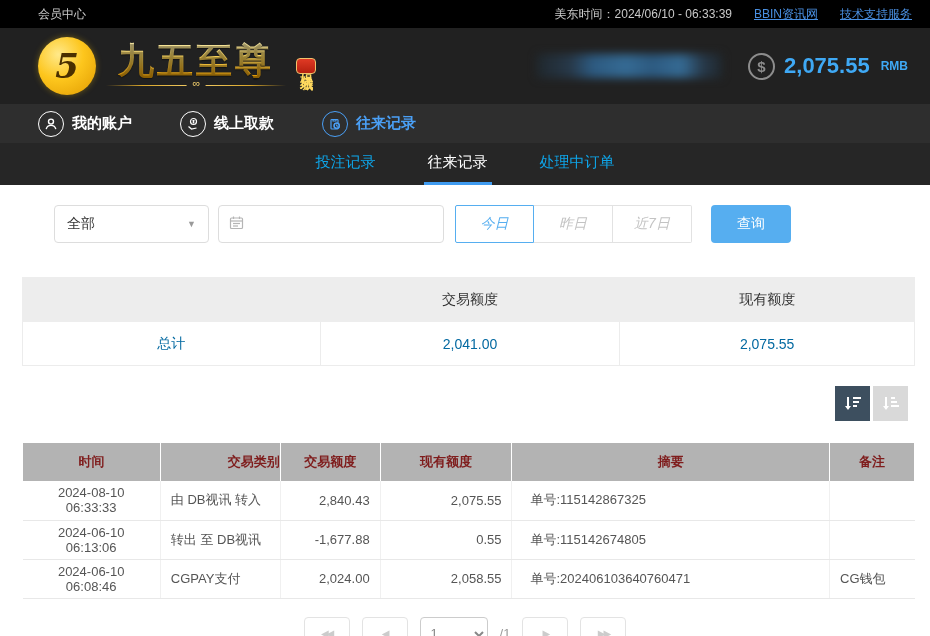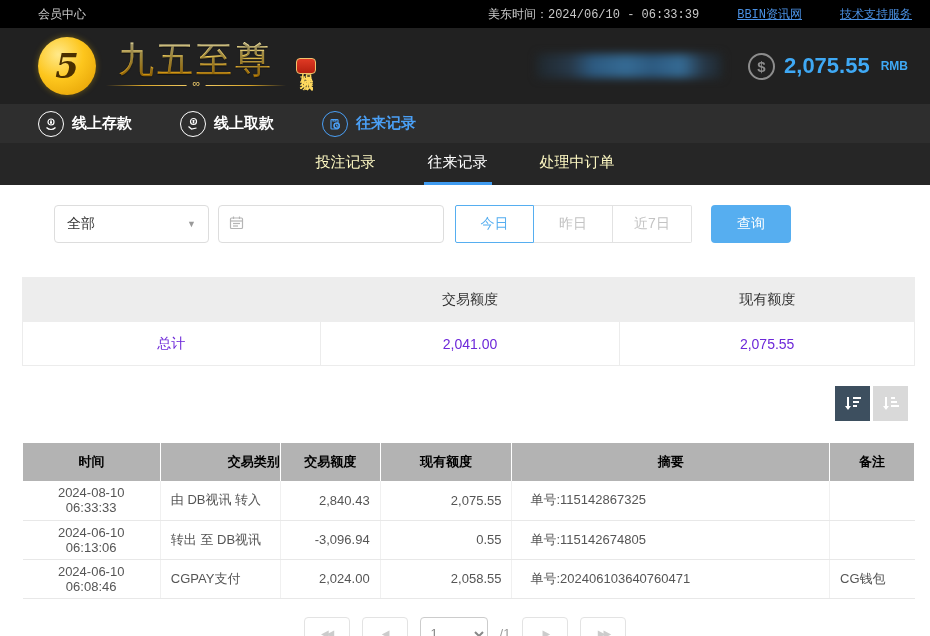--- a/index.html
+++ b/index.html
@@ -2,34 +2,34 @@
 <html><head>
 <meta charset="utf-8">
 <style>
   * { margin:0; padding:0; box-sizing:border-box; }
   html,body { width:930px; height:636px; overflow:hidden; background:#fff;
     font-family:"Liberation Sans","DejaVu Sans",sans-serif; }
 
   
   .topbar { height:28px; background:#000; display:flex; align-items:center;
     justify-content:space-between; padding:0 18px 0 38px; font-size:12px; color:#c9c9c9; }
-  .topbar-right { display:flex; align-items:center; gap:38px;font-family:Liberation Mono, monospace; }
+  .topbar-right { display:flex; align-items:center; gap:22px; }
   .topbar a { color:#4a90e2; text-decoration:underline; font-size:12px; cursor:pointer; }
 
   
   .header { height:76px; background:#212121; display:flex; align-items:center;
     justify-content:space-between; padding:0 22px 0 38px; }
   .logo { display:flex; align-items:center; gap:10px; }
   .logo-circle { width:58px; height:58px; border-radius:50%;
     background:radial-gradient(circle at 35% 30%, #ffe98a 0%, #fdc61d 45%, #e09a00 100%);
     display:flex; align-items:center; justify-content:center;
     font-family:"DejaVu Serif",serif; font-style:italic; font-weight:bold;
     font-size:34px; color:#4a2f00; box-shadow:0 0 6px rgba(255,200,0,.35); }
   .logo-mid { display:flex; flex-direction:column; align-items:center; }
-  .logo-title { font-size:36px; font-weight:normal; letter-spacing:3px; line-height:1;
+  .logo-title { font-size:36px; font-weight:bold; letter-spacing:3px; line-height:1;
     background:linear-gradient(#fff2b0 0%, #ffd95e 40%, #e79a00 100%);
     -webkit-background-clip:text; background-clip:text; color:transparent;
     text-shadow:0 1px 1px rgba(0,0,0,.4); font-family:"DejaVu Serif",serif; }
   .logo-flourish { width:180px; height:10px; margin-top:3px; position:relative; }
   .logo-flourish::before { content:""; position:absolute; left:0; right:0; top:4px; height:1px;
     background:linear-gradient(90deg, transparent, #d8a528 20%, #f3cf6d 50%, #d8a528 80%, transparent); }
   .logo-flourish span { position:absolute; left:50%; transform:translateX(-50%); top:-4px;
     color:#f3cf6d; font-size:11px; background:#212121; padding:0 6px; letter-spacing:-1px; }
   .logo-badge { writing-mode:vertical-rl; text-orientation:upright;
     background:linear-gradient(#e03a24,#b5200f); color:#ffd95e; border:1px solid #f0c36d;
@@ -53,62 +53,62 @@
   .ring { width:26px; height:26px; border-radius:50%; border:1.5px solid #fff;
     display:flex; align-items:center; justify-content:center; flex:0 0 auto; }
   .ring svg { stroke:#fff; }
   .nav-item.active { color:#4a9ff5; }
   .nav-item.active .ring { border-color:#4a9ff5; }
   .nav-item.active .ring svg { stroke:#4a9ff5; }
 
   
   .subnav { height:42px; background:#262626; display:flex; align-items:center;
     justify-content:center; gap:44px; }
-  .subtab { color:#fef9c3; font-size:15px; cursor:pointer; height:42px;
+  .subtab { color:#0ea5e9; font-size:15px; cursor:pointer; height:42px;
     display:flex; align-items:center; border-bottom:3px solid transparent; padding:0 4px; }
   .subtab.active { color:#fff; border-bottom-color:#3f9bf0; }
 
   
   .content { background:#fff; padding:10px 0 0 0; }
 
   .filters { display:flex; align-items:center; margin:10px 0 0 22px; gap:9px;padding-left:32px; }
   .select-box { width:155px; height:38px; border:1px solid #ddd; border-radius:4px;
     display:flex; align-items:center; justify-content:space-between; padding:0 12px;
     font-size:14px; color:#333; cursor:pointer; }
   .select-caret { color:#9a9a9a; font-size:9px; }
   .date-box { width:226px; height:38px; border:1px solid #ddd; border-radius:4px;
     display:flex; align-items:center; gap:8px; padding:0 10px; font-size:14px;
     color:#9b9b9b; cursor:pointer; }
   .btn-group { display:flex; margin-left:2px; }
   .quick-btn { width:79px; height:38px; border:1px solid #e2e2e2; border-left-width:0;
     background:#fff; color:#c3c3c3; font-size:14px; display:flex; align-items:center;
-    justify-content:center; cursor:pointer; }
+    justify-content:center; cursor:pointer;font-style:italic; }
   .quick-btn:first-child { border-left-width:1px; border-radius:2px 0 0 2px; }
   .quick-btn:last-child { border-radius:0 2px 2px 0; }
   .quick-btn.active { border:1px solid #56aef0; color:#56aef0; position:relative; z-index:1; }
   .search-btn { width:80px; height:38px; background:#56aef0; border:none; border-radius:4px;
     color:#fff; font-size:14px; margin-left:10px; cursor:pointer; }
 
   
   .summary { width:893px; margin:34px 0 0 22px; border-collapse:collapse; font-size:14px; }
   .summary th { background:#ededed; height:44px; font-weight:normal; color:#333;
     text-align:center; border:1px solid #ededed; }
-  .summary td { height:44px; text-align:center; color:#6d28d9; background:#fff;
+  .summary td { height:44px; text-align:center; color:#0369a1; background:#fff;
     border:1px solid #ececec; }
 
   
   .sort-row { display:flex; justify-content:flex-end; margin:20px 22px 0 0; gap:3px; }
   .sort-btn { width:35px; height:35px; display:flex; align-items:center; justify-content:center;
     cursor:pointer; }
   .sort-btn.desc { background:#3d4f5f; }
   .sort-btn.asc { background:#d9d9d9; }
 
   
   .main-table { width:893px; margin:22px 0 0 22px; border-collapse:collapse; font-size:13px; }
-  .main-table th { background:#b3b3b3; color:#000000; height:38px; font-weight:bold;
+  .main-table th { background:#b3b3b3; color:#7f1d1d; height:38px; font-weight:bold;
     border:1px solid #fff; border-top:none; border-bottom:none; }
   .main-table td { height:39px; color:#555; border-bottom:1px solid #e8e8e8;
     border-left:1px solid #f0f0f0; border-right:1px solid #f0f0f0; padding:0 10px; }
   .main-table tr td:first-child { border-left:none; text-align:center; }
   .main-table tr td:last-child { border-right:none; }
   .col-time { width:138px; } .col-type { width:120px;text-align:right; } .col-amt { width:100px; }
   .col-bal { width:132px; } .col-memo { width:318px; } .col-note { width:85px; }
   td.num { text-align:right; }
   td.memo { padding-left:18px; }
 
@@ -151,27 +151,26 @@
       <div class="dollar-ring">$</div>
       <span class="balance-amount">2,075.55</span>
       <span class="balance-cur">RMB</span>
     </div>
   </div>
 </div>
 
 <div class="nav">
   <div class="nav-item">
     <span class="ring">
-      <svg width="14" height="14" viewBox="0 0 14 14" fill="none" stroke-width="1.2">
-        <circle cx="7" cy="5" r="3"></circle>
-          <path d="M6 4h2M6 5.6h2M7 4v3"></path>
-        <path d="M2.5 10.5c1.5 1.5 3 2 4.5 2s3-.5 4.5-2"></path>
+      <svg width="14" height="14" viewBox="0 0 14 14" fill="none" stroke-width="1.4">
+        <circle cx="7" cy="4.6" r="2.5"></circle>
+          <path d="M2.2 12.2c.6-2.6 2.5-3.8 4.8-3.8s4.2 1.2 4.8 3.8"></path>
       </svg>
     </span>
-    <span>线上存款</span>
+    <span>我的账户</span>
   </div>
   <div class="nav-item">
     <span class="ring">
       <svg width="14" height="14" viewBox="0 0 14 14" fill="none" stroke-width="1.2">
         <circle cx="7.5" cy="4.5" r="3"></circle>
           <path d="M6.5 3.5h2M6.5 5h2M7.5 3.5v3"></path>
         <path d="M2.5 9.5l3 2.5 5-1"></path>
       </svg>
     </span>
     <span>线上取款</span>
@@ -273,21 +272,21 @@
       <td>2024-08-10 06:33:33</td>
       <td>由 DB视讯 转入</td>
       <td class="num">2,840.43</td>
       <td class="num">2,075.55</td>
       <td class="memo">单号:115142867325</td>
       <td></td>
     </tr>
     <tr>
       <td>2024-06-10 06:13:06</td>
       <td>转出 至 DB视讯</td>
-      <td class="num">-3,096.94</td>
+      <td class="num">-1,677.88</td>
       <td class="num">0.55</td>
       <td class="memo">单号:115142674805</td>
       <td></td>
     </tr>
     <tr>
       <td>2024-06-10 06:08:46</td>
       <td>CGPAY支付</td>
       <td class="num">2,024.00</td>
       <td class="num">2,058.55</td>
       <td class="memo">单号:202406103640760471</td>

